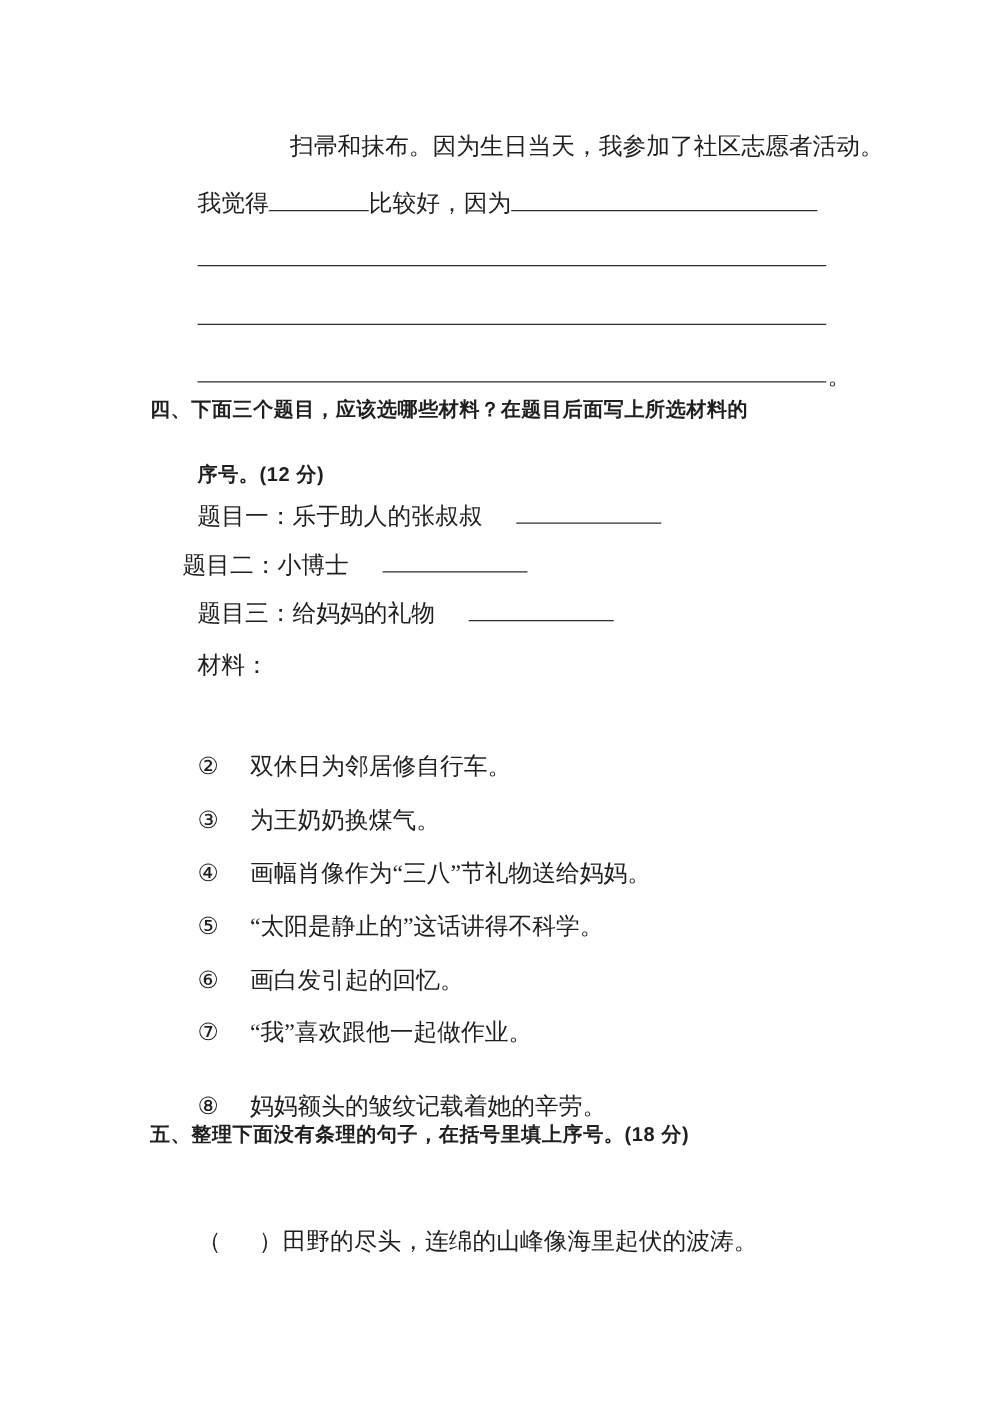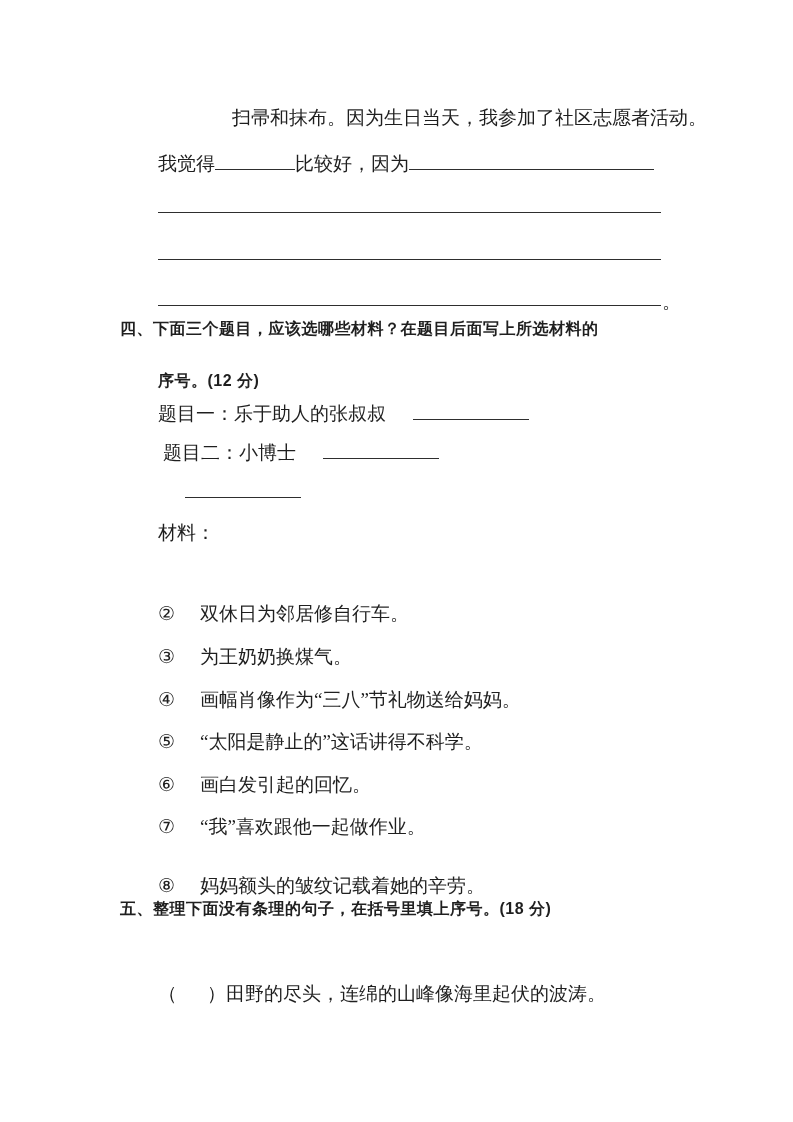--- a/index.html
+++ b/index.html
@@ -49,21 +49,21 @@
   }
   .rule1 { top: 212px; }
   .rule2 { top: 259px; }
   .rule3 { top: 305px; }
   .rule-period { left: 662px; top: 290px; }
 
   .h4-line1 { left: 120px; top: 317px; }
   .h4-line2 { left: 158px; top: 369px; }
 
   .topic1 { left: 158px; top: 402px; }
-  .topic2 { left: 163px; top: 441px; }
+  .topic2 { left: 146px; top: 441px; }
   .topic3 { left: 158px; top: 480px; }
 
   .mat-label { left: 158px; top: 521px; }
   .mat { left: 158px; }
   .m1 { top: 560px; }
   .m2 { top: 602px; }
   .m3 { top: 645px; }
   .m4 { top: 688px; }
   .m5 { top: 730px; }
   .m6 { top: 773px; }
@@ -101,21 +101,21 @@
   <div class="line heading h4-line1">四、下面三个题目，应该选哪些材料？在题目后面写上所选材料的</div>
   <div class="line heading h4-line2">序号。(12 分)</div>
 
   <div class="line topic1">
     <span>题目一：乐于助人的张叔叔</span><span class="ans-blank topic-blank"></span>
   </div>
   <div class="line topic2">
     <span>题目二：小博士</span><span class="ans-blank topic-blank"></span>
   </div>
   <div class="line topic3">
-    <span class="ans-blank topic-blank"></span>
+    <span>题目三：给妈妈的礼物</span><span class="ans-blank topic-blank"></span>
   </div>
 
   <div class="line mat-label">材料：</div>
 
   <div class="line mat m2">
     <span class="mat-num">②</span><span>双休日为邻居修自行车。</span>
   </div>
   <div class="line mat m4">
     <span class="mat-num">④</span><span>画幅肖像作为“三八”节礼物送给妈妈。</span>
   </div>

